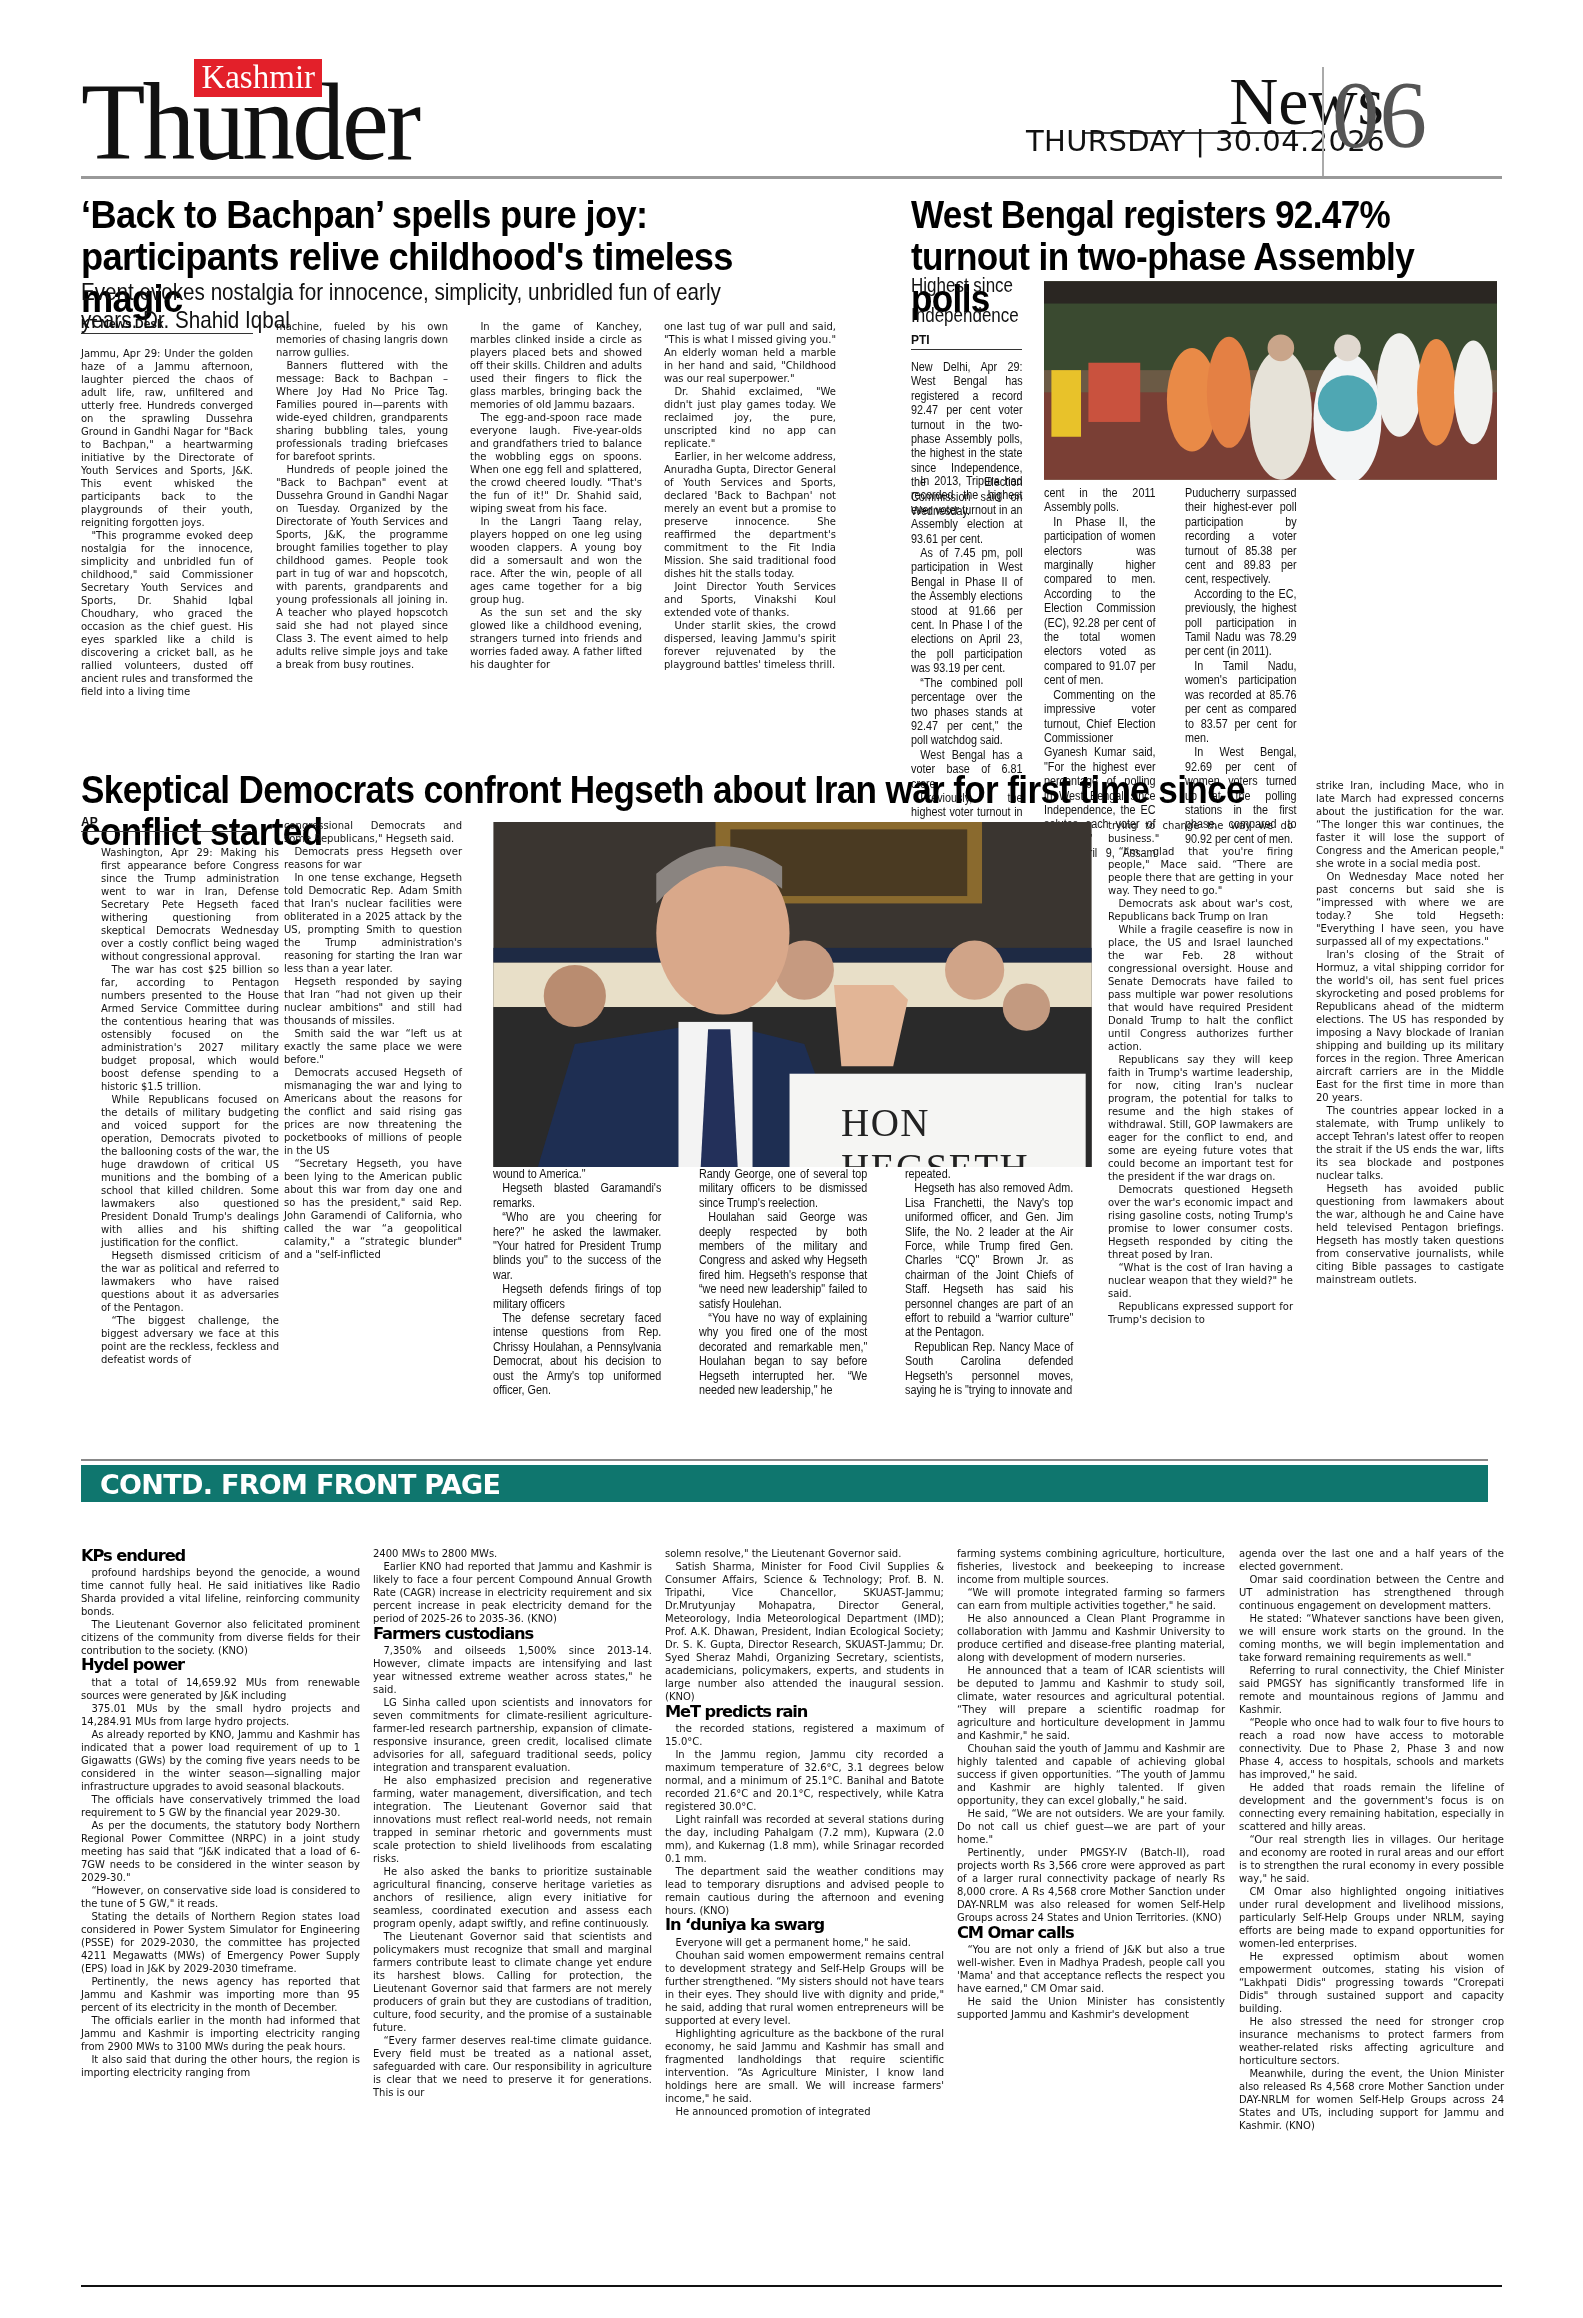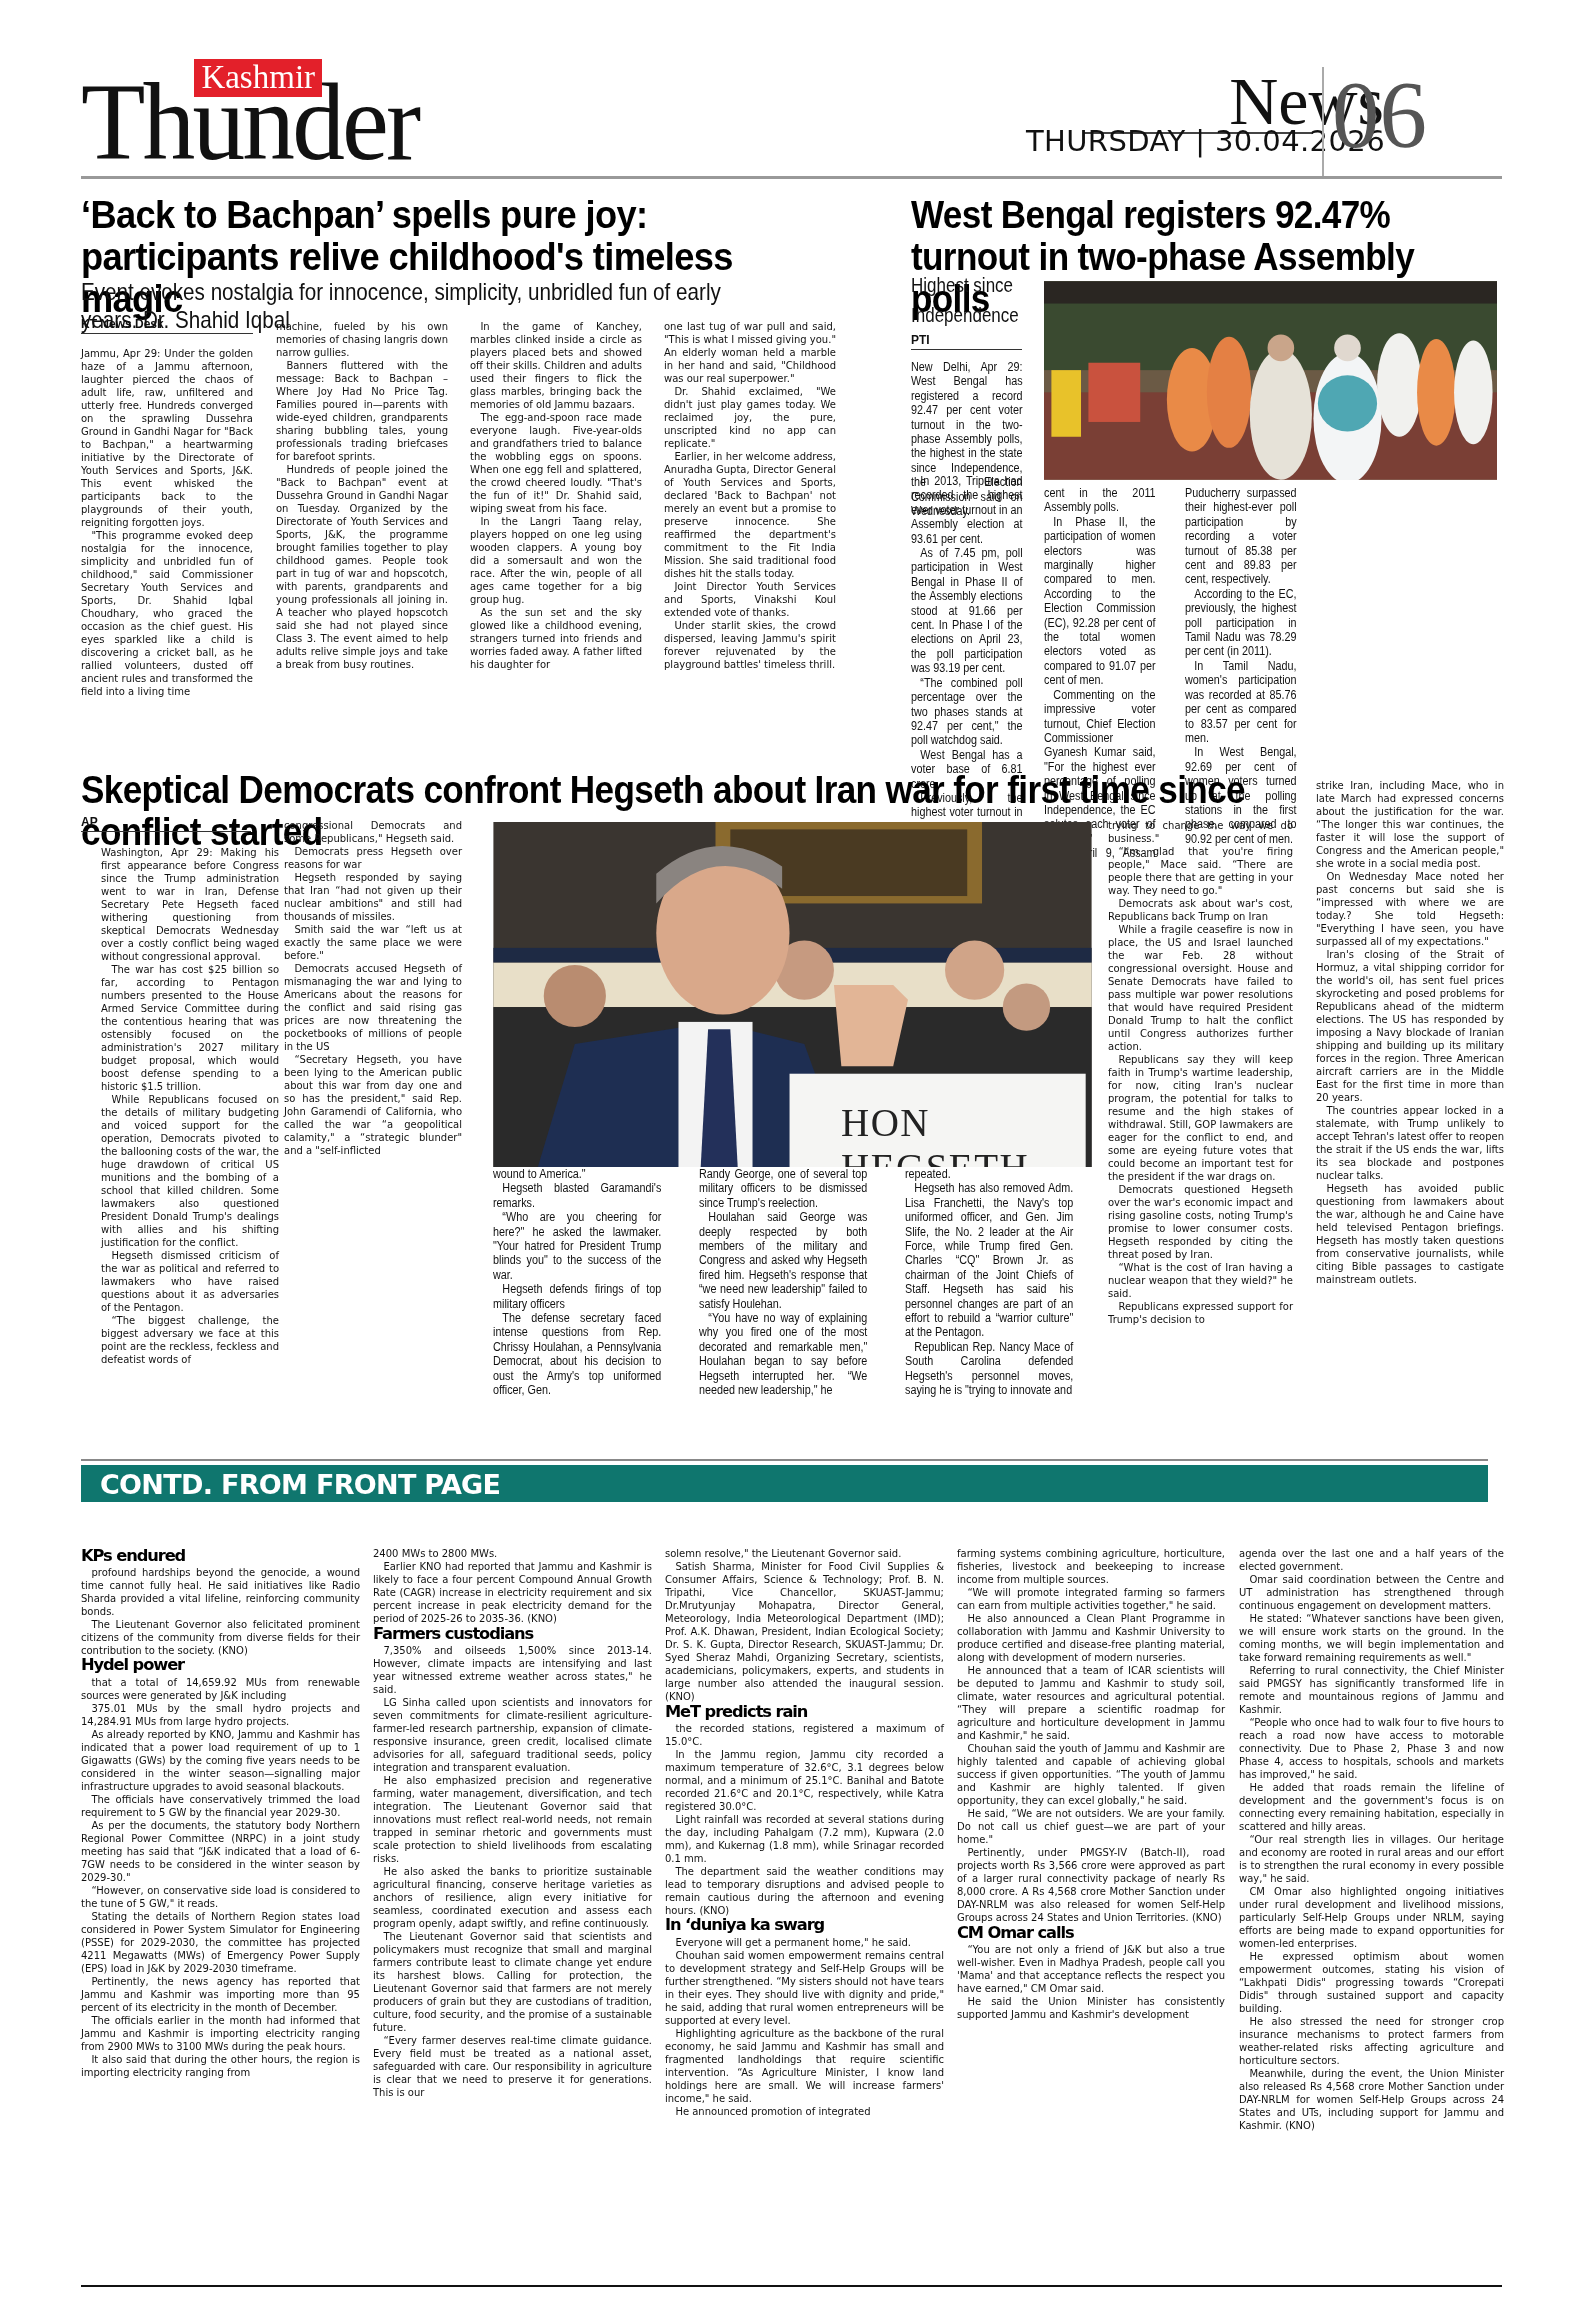--- a/index.html
+++ b/index.html
@@ -128,20 +128,21 @@
 <div class="abs col" id="s3c0" style="left:81px; top:846px; width:178px;margin-left:20px;">
     <p class="first">Washington, Apr 29: Making his first appearance before Congress since the Trump administration went to war in Iran, Defense Secretary Pete Hegseth faced withering questioning from skeptical Democrats Wednesday over a costly conflict being waged without congressional approval.</p>
     <p>The war has cost $25 billion so far, according to Pentagon numbers presented to the House Armed Service Committee during the contentious hearing that was ostensibly focused on the administration's 2027 military budget proposal, which would boost defense spending to a historic $1.5 trillion.</p>
     <p>While Republicans focused on the details of military budgeting and voiced support for the operation, Democrats pivoted to the ballooning costs of the war, the huge drawdown of critical US munitions and the bombing of a school that killed children. Some lawmakers also questioned President Donald Trump's dealings with allies and his shifting justification for the conflict.</p>
     <p>Hegseth dismissed criticism of the war as political and referred to lawmakers who have raised questions about it as adversaries of the Pentagon.</p>
     <p>“The biggest challenge, the biggest adversary we face at this point are the reckless, feckless and defeatist words of</p>
   </div>
 <div class="abs col" id="s3c1" style="left:284px; top:819px; width:178px;">
     <p class="first">congressional Democrats and some Republicans," Hegseth said.</p>
     <p>Democrats press Hegseth over reasons for war</p>
+    <p>In one tense exchange, Hegseth told Democratic Rep. Adam Smith that Iran's nuclear facilities were obliterated in a 2025 attack by the US, prompting Smith to question the Trump administration's reasoning for starting the Iran war less than a year later.</p>
     <p>Hegseth responded by saying that Iran “had not given up their nuclear ambitions" and still had thousands of missiles.</p>
     <p>Smith said the war “left us at exactly the same place we were before."</p>
     <p>Democrats accused Hegseth of mismanaging the war and lying to Americans about the reasons for the conflict and said rising gas prices are now threatening the pocketbooks of millions of people in the US</p>
     <p>“Secretary Hegseth, you have been lying to the American public about this war from day one and so has the president," said Rep. John Garamendi of California, who called the war “a geopolitical calamity," a “strategic blunder" and a "self-inflicted</p>
   </div>
 <div class="abs photo2" aria-label="Hegseth testifies before the House Armed Services Committee">
   <svg width="599" height="345" viewBox="0 0 808 466">
     <rect width="808" height="466" fill="#3a3530"></rect>
     <rect x="300" y="0" width="360" height="110" fill="#8a6a2e"></rect>
     <rect x="320" y="10" width="320" height="90" fill="#4a3a22"></rect>

